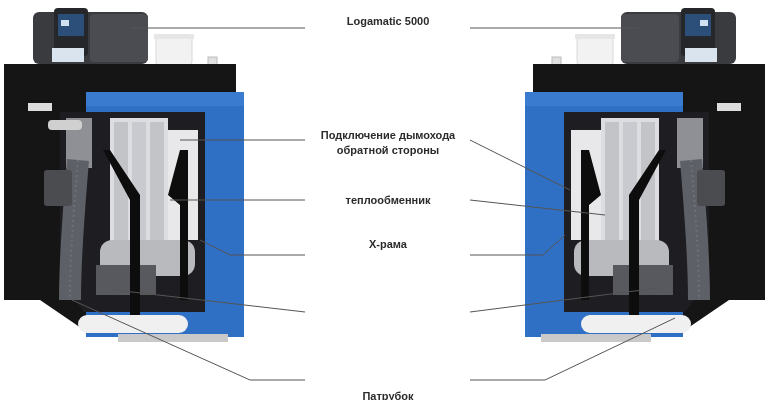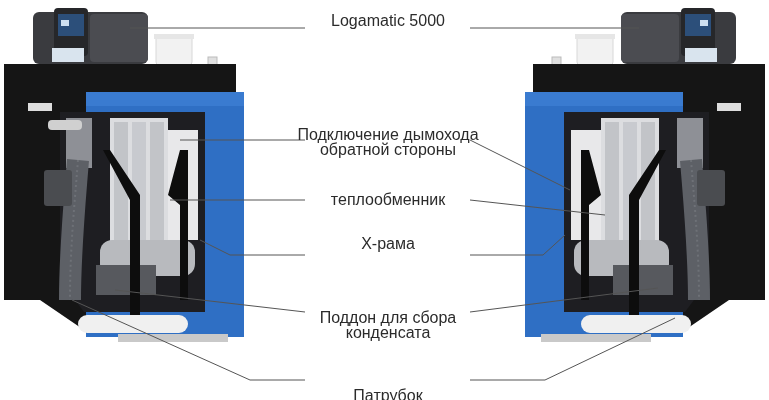--- a/index.html
+++ b/index.html
@@ -3,22 +3,22 @@
   <meta charset="utf-8">
   <style>
     html, body { margin: 0; padding: 0; background: #ffffff; }
     body { width: 769px; height: 400px; position: relative; overflow: hidden; font-family: "Liberation Sans", sans-serif; }
     .stage { position: absolute; left: 0; top: 0; width: 769px; height: 400px; }
     svg.art { position: absolute; left: 0; top: 0; }
     .label {
       position: absolute;
       width: 200px;
       text-align: center;
-      font-size: 16px;
-      font-weight: normal;
+      font-size: 11px;
+      font-weight: bold;
       color: #2b2b2b;
       line-height: 14.5px;
     }
     .label span { display: block; }
   </style>
 </head>
 <body>
 
 <div class="stage">
 
@@ -128,22 +128,18 @@
   </div>
 
   <div class="label" style="left:288px; top:193px;">
     <span>теплообменник</span>
   </div>
 
   <div class="label" style="left:288px; top:237px;">
     <span>X-рама</span>
   </div>
 
-  <div class="label" style="left:288px; top:311px;">
-    <span>Поддон для сбора</span>
-    <span>конденсата</span>
-  </div>
 
   <div class="label" style="left:288px; top:368px;margin-top:21px;">
     <span>Патрубок</span>
   </div>
 
 </div>
 
 </body></html>

